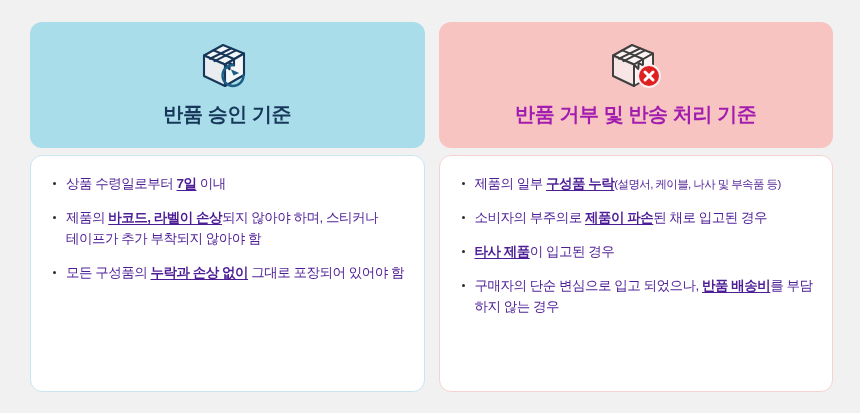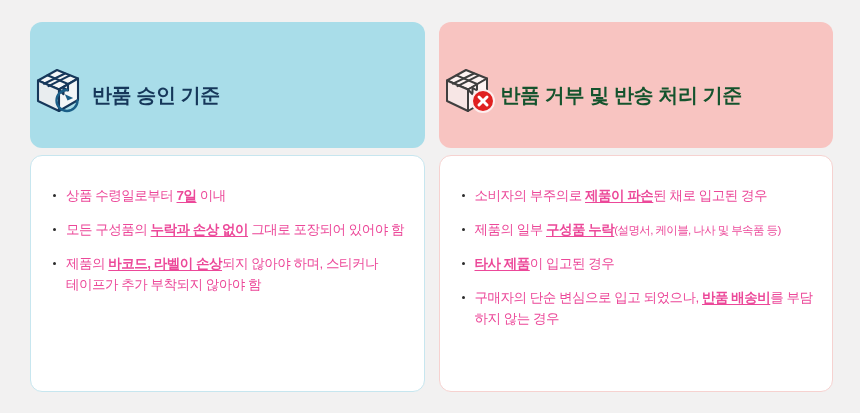--- a/index.html
+++ b/index.html
@@ -29,21 +29,21 @@
     flex-direction: column;
     min-width: 0;
   }
 
   
   .card-header {
     border-radius: 12px;
     height: 126px;
     box-sizing: border-box;
     display: flex;
-    flex-direction: row;
+    flex-direction: column;
     align-items: center;
     justify-content: flex-start;
     padding-top: 14px;
   }
   .card-header.approve { background: #a9dde9; }
   .card-header.reject  { background: #f8c4c1; }
 
   .header-icon {
     height: 62px;
     display: flex;
@@ -51,21 +51,21 @@
     justify-content: center;
   }
   .header-title {
     font-size: 20px;
     font-weight: bold;
     letter-spacing: -0.4px;
     line-height: 1.1;
     margin-top: 5px;
   }
   .header-title.approve { color: #16375a; }
-  .header-title.reject  { color: #14532d; }
+  .header-title.reject  { color: #a21caf; }
 
   
   .card-body {
     margin-top: 7px;
     flex: 1 1 auto;
     background: #ffffff;
     border-radius: 12px;
     box-sizing: border-box;
     padding: 18px 16px 14px 20px;
   }
@@ -76,24 +76,23 @@
     list-style: none;
     margin: 0;
     padding: 0;
   }
   ul.criteria li {
     position: relative;
     padding-left: 15px;
     margin-bottom: 13px;
     font-size: 13.5px;
     line-height: 1.55;
-    color: #ec4899;
+    color: #4c1d95;
     letter-spacing: -0.5px;
     word-break: keep-all;
-    margin-top: 12px;
   }
   ul.criteria li:last-child { margin-bottom: 0; }
   ul.criteria li::before {
     content: "";
     position: absolute;
     left: 2px;
     top: 8px;
     width: 3px;
     height: 3px;
     border-radius: 50%;
@@ -132,22 +131,22 @@
           </g>
           <path d="M34.8 31.2 L37.5 37.5 L43.2 35.1 Z" fill="#1b5e87"></path>
         </svg>
       </div>
       <div class="header-title approve">반품 승인 기준</div>
     </div>
 
     <div class="card-body approve">
       <ul class="criteria">
         <li><span>상품 수령일로부터 </span><span class="em">7일</span><span> 이내</span></li>
+        <li><span>제품의 </span><span class="em">바코드, 라벨이 손상</span><span>되지 않아야 하며, 스티커나 테이프가 추가 부착되지 않아야 함</span></li>
         <li><span>모든 구성품의 </span><span class="em">누락과 손상 없이</span><span> 그대로 포장되어 있어야 함</span></li>
-        <li><span>제품의 </span><span class="em">바코드, 라벨이 손상</span><span>되지 않아야 하며, 스티커나 테이프가 추가 부착되지 않아야 함</span></li>
       </ul>
     </div>
   </div>
 
   <div class="column">
 
     <div class="card-header reject">
       <div class="header-icon">
         <svg width="62" height="58" viewBox="0 0 62 58" fill="none" aria-hidden="true">
           <g stroke="#3f3f3f" stroke-width="2" stroke-linejoin="round" stroke-linecap="round">
@@ -163,21 +162,21 @@
             <path d="M40 34 L48 42"></path>
             <path d="M48 34 L40 42"></path>
           </g>
         </svg>
       </div>
       <div class="header-title reject">반품 거부 및 반송 처리 기준</div>
     </div>
 
     <div class="card-body reject">
       <ul class="criteria">
+        <li><span>제품의 일부 </span><span class="em">구성품 누락</span><span class="paren">(설명서, 케이블, 나사 및 부속품 등)</span></li>
         <li><span>소비자의 부주의로 </span><span class="em">제품이 파손</span><span>된 채로 입고된 경우</span></li>
-        <li><span>제품의 일부 </span><span class="em">구성품 누락</span><span class="paren">(설명서, 케이블, 나사 및 부속품 등)</span></li>
         <li><span class="em">타사 제품</span><span>이 입고된 경우</span></li>
         <li><span>구매자의 단순 변심으로 입고 되었으나, </span><span class="em">반품 배송비</span><span>를 부담 하지 않는 경우</span></li>
       </ul>
     </div>
   </div>
 
 </div>
 
 </body></html>

